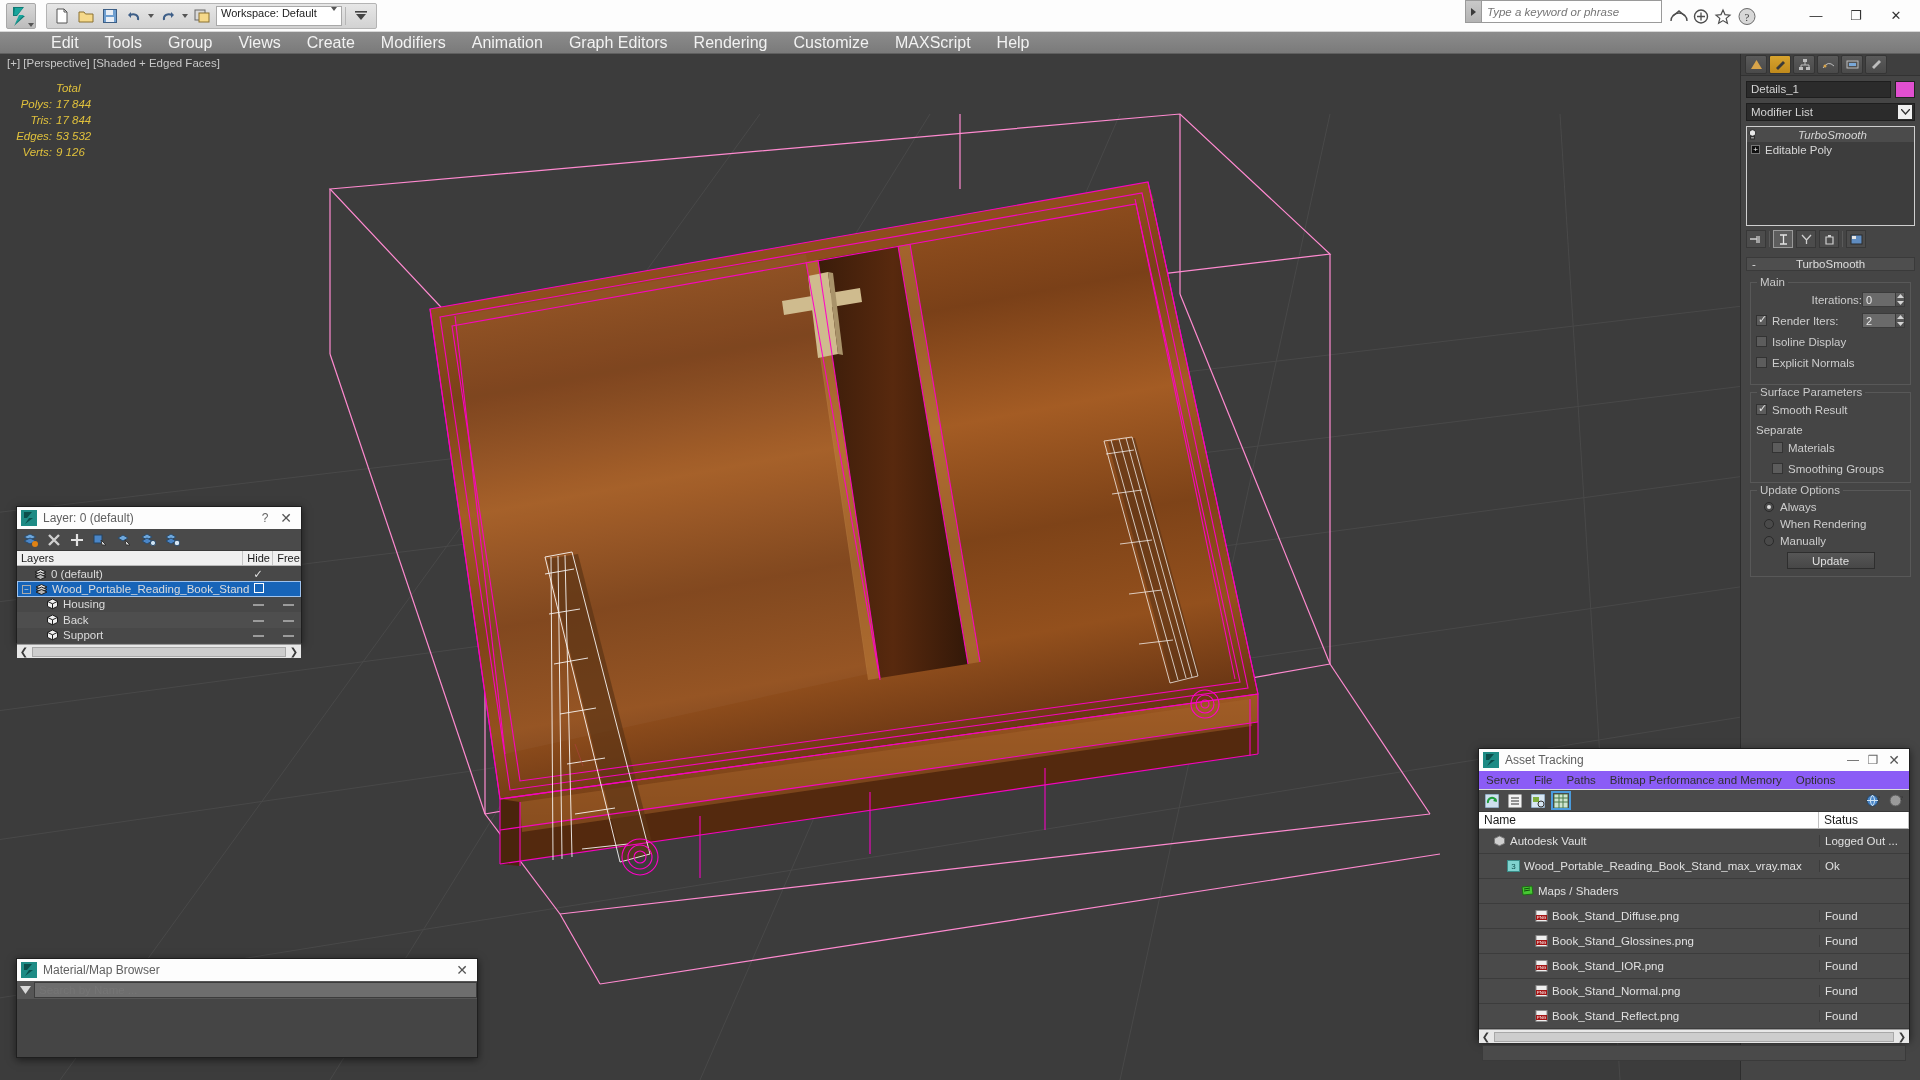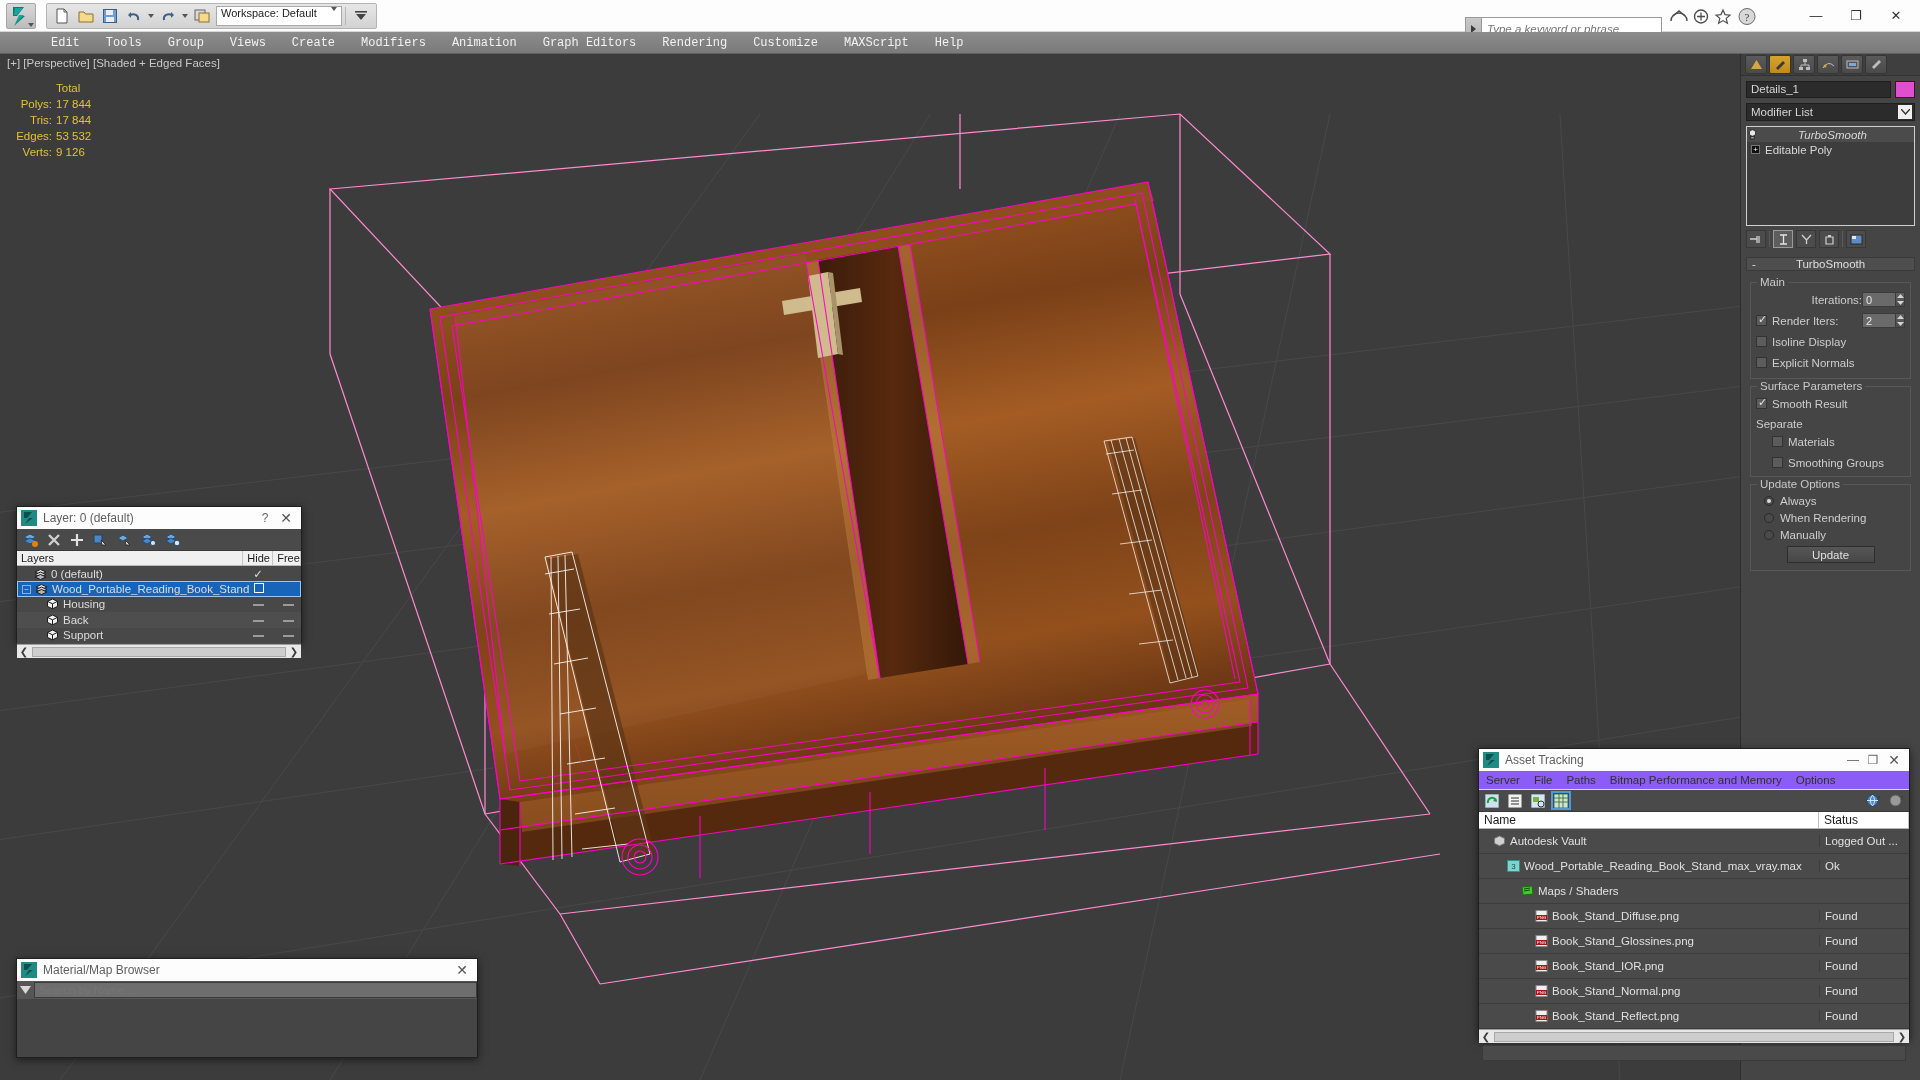--- a/index.html
+++ b/index.html
@@ -19,42 +19,42 @@
      display:flex; align-items:center; padding:0 3px; }
   .qbtn { width:24px; height:22px; display:flex; align-items:center; justify-content:center; }
   .qsep { width:1px;height:18px;background:#b6b6b6;margin:0 3px; }
   .wsbox { height:20px; background:#fff; border:1px solid #a9a9a9; display:flex;
      align-items:flex-start; padding:0 4px; font-size:11px; color:#222; margin-left:2px;}
   .caret { width:0;height:0;border-left:3px solid transparent;border-right:3px solid transparent;
      border-top:4px solid #555; }
   .tb-title { position:absolute; top:7px; left:0; width:1920px; text-align:center;
      font-size:12.5px; color:#2b2b2b; }
   .tb-title span{ margin:0 10px; }
-  .searchwrap{ position:absolute; right:258px; top:17px; height:23px; display:flex;}
+  .searchwrap{ position:absolute; right:258px; top:0; height:23px; display:flex;}
   .searchwrap .arw{width:17px;height:23px;background:linear-gradient(#c9c9c9,#b3b3b3);
      border:1px solid #9a9a9a;display:flex;align-items:center;justify-content:center;}
   .searchwrap input{width:180px;height:23px;border:1px solid #9a9a9a;border-left:none;
      background:#fff;font-style:italic;font-size:11.5px;color:#8b8b8b;padding:0 5px;
      font-family:"Liberation Sans",sans-serif;}
   .ticon{ position:absolute; top:8px; width:18px;height:17px; }
   .wbtns{position:absolute;right:4px;top:2px;display:flex;}
   .wbtn{width:40px;height:26px;display:flex;align-items:center;justify-content:center;color:#333;font-size:13px;}
 
   
   .menubar{position:absolute;left:0;top:32px;width:1920px;height:22px;
      background:linear-gradient(#8c8c8c,#7a7a7a);border-bottom:1px solid #5f5f5f;
      display:flex;align-items:center;padding-left:38px;}
-  .menubar .mi{color:#f2f2f2;font-size:12px;padding:0 13px;line-height:22px;font-family:Liberation Mono, monospace;}
+  .menubar .mi{color:#f2f2f2;font-size:16px;padding:0 13px;line-height:22px;}
 
   
   .viewport{position:absolute;left:0;top:54px;width:1740px;height:1026px;
      background:#3c3c3c;overflow:hidden;}
   .vp-label{position:absolute;left:7px;top:3px;color:#c8c8c8;font-size:11.5px;}
   .stats{position:absolute;left:8px;top:26px;color:#e0c13c;font-size:11.5px;line-height:16px;}
-  .stats table{border-collapse:collapse;}
+  .stats table{border-collapse:collapse;font-style:italic;}
   .stats td{padding:0 4px 0 0;color:#e0c13c;font-size:11.5px;}
   .stats td.lab{text-align:right;width:48px;}
   .vp-left-edge{position:absolute;left:0;top:0;width:3px;height:1026px;background:#4a90c4;}
 
   
   .cmdpanel{position:absolute;left:1740px;top:54px;width:180px;height:1026px;
      background:#454545;border-left:1px solid #2d2d2d;}
   .cp-toolbar{height:22px;background:#3f3f3f;display:flex;align-items:center;
      padding-left:4px;gap:2px;border-bottom:1px solid #323232;}
   .cpicon{width:22px;height:19px;background:linear-gradient(#5a5a5a,#4a4a4a);
@@ -620,21 +620,21 @@
               <svg width="7" height="4" viewBox="0 0 7 4">
                   <path d="M3.5 4 L0 0 L7 0Z" fill="#d4d4d4"></path>
                 </svg>
             </div>
           </div>
         </div>
         <div class="prow">
           <span class="cbx"></span>
           <span class="lbl">Isoline Display</span>
         </div>
-        <div class="prow" style="margin-bottom:2px">
+        <div class="prow" style="margin-bottom:8px">
           <span class="cbx"></span>
           <span class="lbl">Explicit Normals</span>
         </div>
       </div>
 
       <div class="grp">
         <span class="cap">Surface Parameters</span>
         <div class="prow">
           <span class="cbx ck"></span>
           <span class="lbl">Smooth Result</span>

